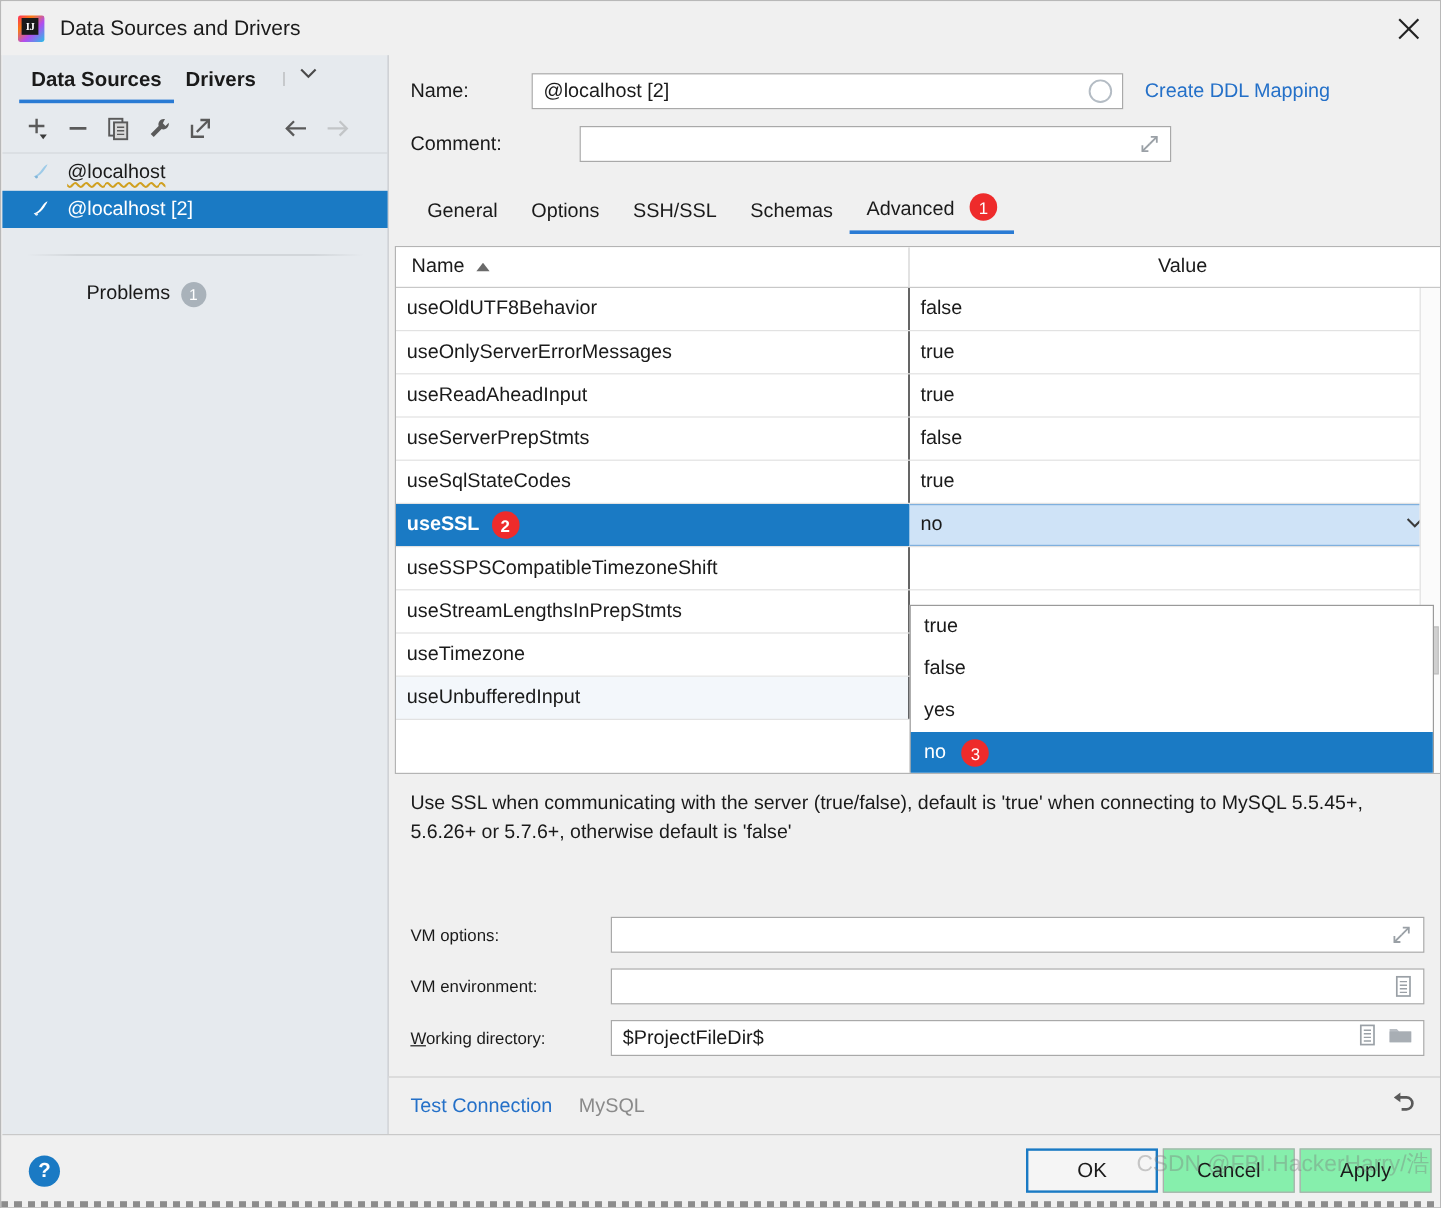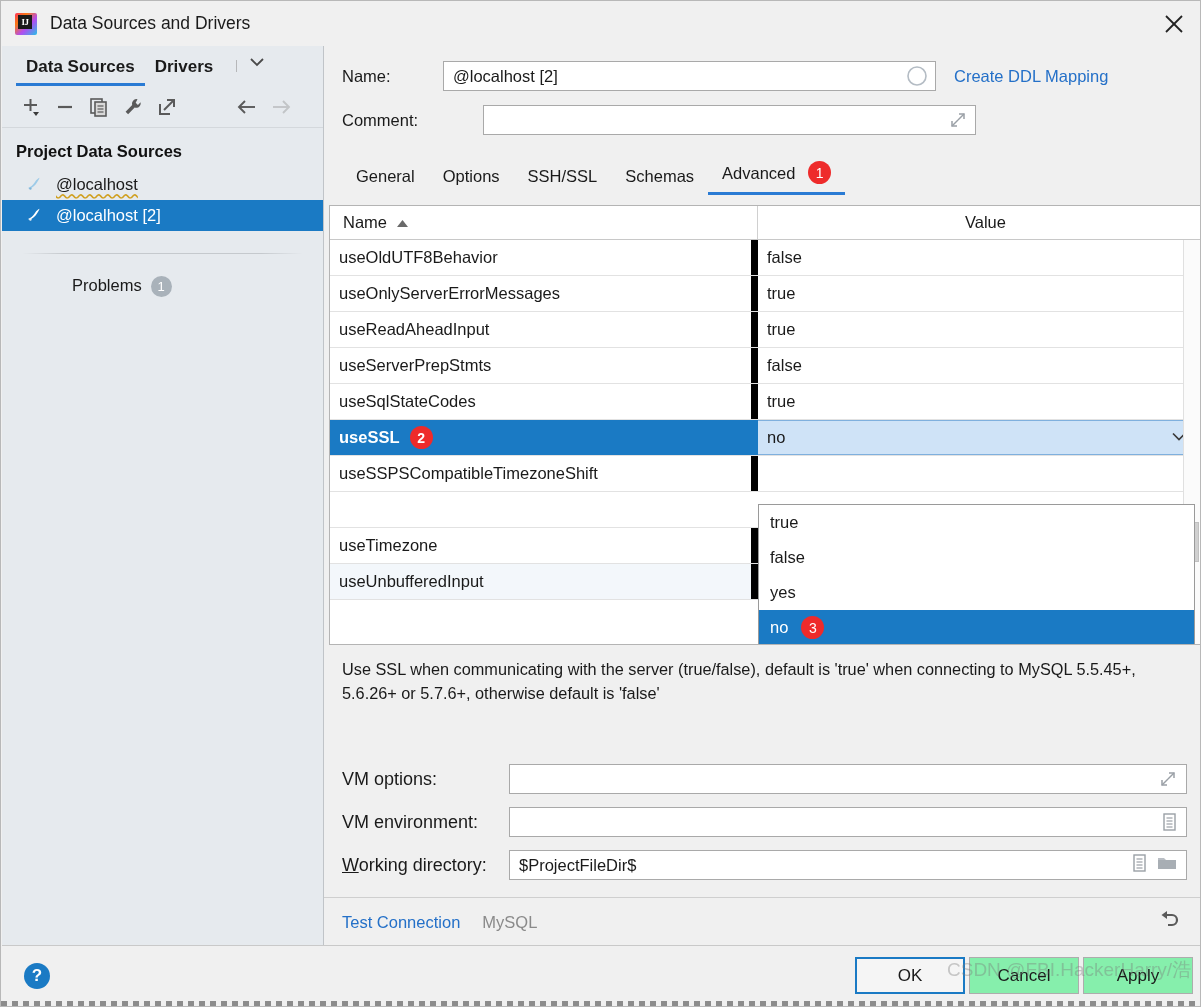--- a/index.html
+++ b/index.html
@@ -183,21 +183,21 @@
   .th.name { width: 428px; border-right: 1px solid #d0d0d0; }
   .th.value { flex: 1; justify-content: center; }
   .sort-caret { margin-left: 9px; }
 
   .trow {
     display: flex; height: 36px; border-bottom: 1px solid #e2e2e2;
     font-size: 16.5px; color: #1a1a1a; cursor: pointer;
   }
   .trow .c-name {
     width: 428px; padding-left: 9px; display: flex; align-items: center;
-    border-right: 7px solid #000000;
+    border-right: 1px solid #000000;
   }
   .trow .c-value {
     flex: 1; padding-left: 9px; display: flex; align-items: center;
   }
   .trow.alt { background: #f3f7fb; }
   .trow.selected .c-name {
     background: #1a7ac4; color: #fff; font-weight: bold; border-right: none;
   }
   .trow.selected .c-value {
     background: #cfe3f7;
@@ -231,21 +231,21 @@
 
   
   #desc {
     position: absolute; left: 18px; top: 612px; width: 810px;
     font-size: 16.3px; color: #1a1a1a; line-height: 1.45;
   }
 
   
   #bottom-fields { position: absolute; left: 18px; top: 718px; width: 845px; }
   .bf-row { display: flex; align-items: center; margin-bottom: 13px; }
-  .bf-label { font-size: 18px; color: #1a1a1a; width: 167px; }
+  .bf-label { font-size: 14px; color: #1a1a1a; width: 167px; }
   .bf-label u { text-decoration: underline; }
   .bf-input {
     position: relative; flex: 1; height: 30px;
     background: #fff; border: 1px solid #a9a9a9;
     display: flex; align-items: center; padding-left: 9px;
     font-size: 16.5px; color: #1a1a1a;
   }
   .bf-adorn {
     position: absolute; right: 8px; top: 50%; transform: translateY(-50%);
     display: flex; align-items: center; gap: 8px; cursor: pointer;
@@ -379,21 +379,20 @@
         </svg>
       </div>
       <div class="tbtn disabled">
         <svg width="24" height="22" viewBox="0 0 24 22" aria-hidden="true">
           <line x1="4" y1="11" x2="20" y2="11" stroke="#8a8a8a" stroke-width="1.9"></line>
           <polyline points="14,5 20,11 14,17" fill="none" stroke="#8a8a8a" stroke-width="1.9"></polyline>
         </svg>
       </div>
     </div>
 
-    <div id="section-title">Project Data Sources</div>
 
     <div class="ds-row">
       <span class="ds-icon">
         <svg width="20" height="18" viewBox="0 0 20 18" aria-hidden="true">
           <path d="M2 12c3-1 5-3 7-6 1.6-2.4 3-3.6 4.6-4.2-.6 1.6-1.4 3-2.6 4.6C9.4 9 6.6 11.4 3.4 12.8z" fill="#9ecbe8"></path>
           <circle cx="4.4" cy="12.6" r="1.2" fill="#7fb4d8"></circle>
         </svg>
       </span>
       <span class="ds-label squiggly">@localhost</span>
     </div>
@@ -506,20 +505,21 @@
             </svg>
           </span>
         </div>
       </div>
 
       <div class="trow">
         <div class="c-name">useSSPSCompatibleTimezoneShift</div>
         <div class="c-value"></div>
       </div>
       <div class="trow">
+        <div class="c-name">useStreamLengthsInPrepStmts</div>
         <div class="c-value"></div>
       </div>
       <div class="trow">
         <div class="c-name">useTimezone</div>
         <div class="c-value"></div>
       </div>
       <div class="trow alt">
         <div class="c-name">useUnbufferedInput</div>
         <div class="c-value">true</div>
       </div>

